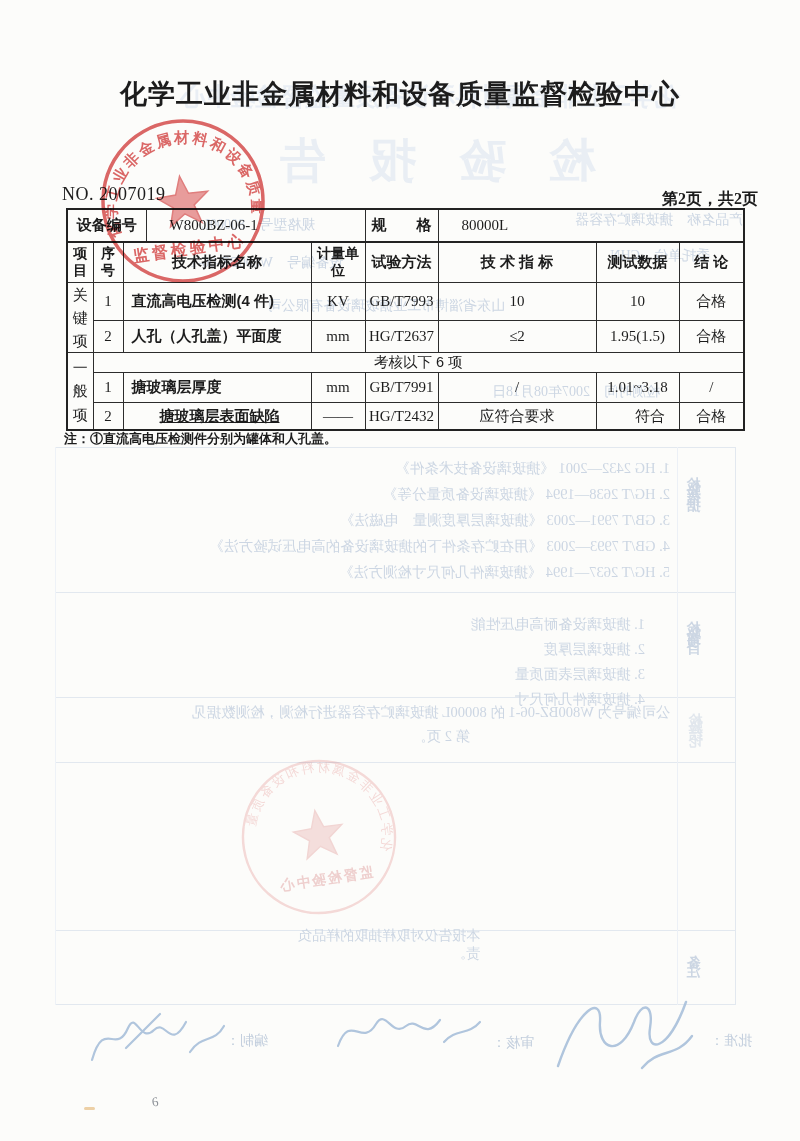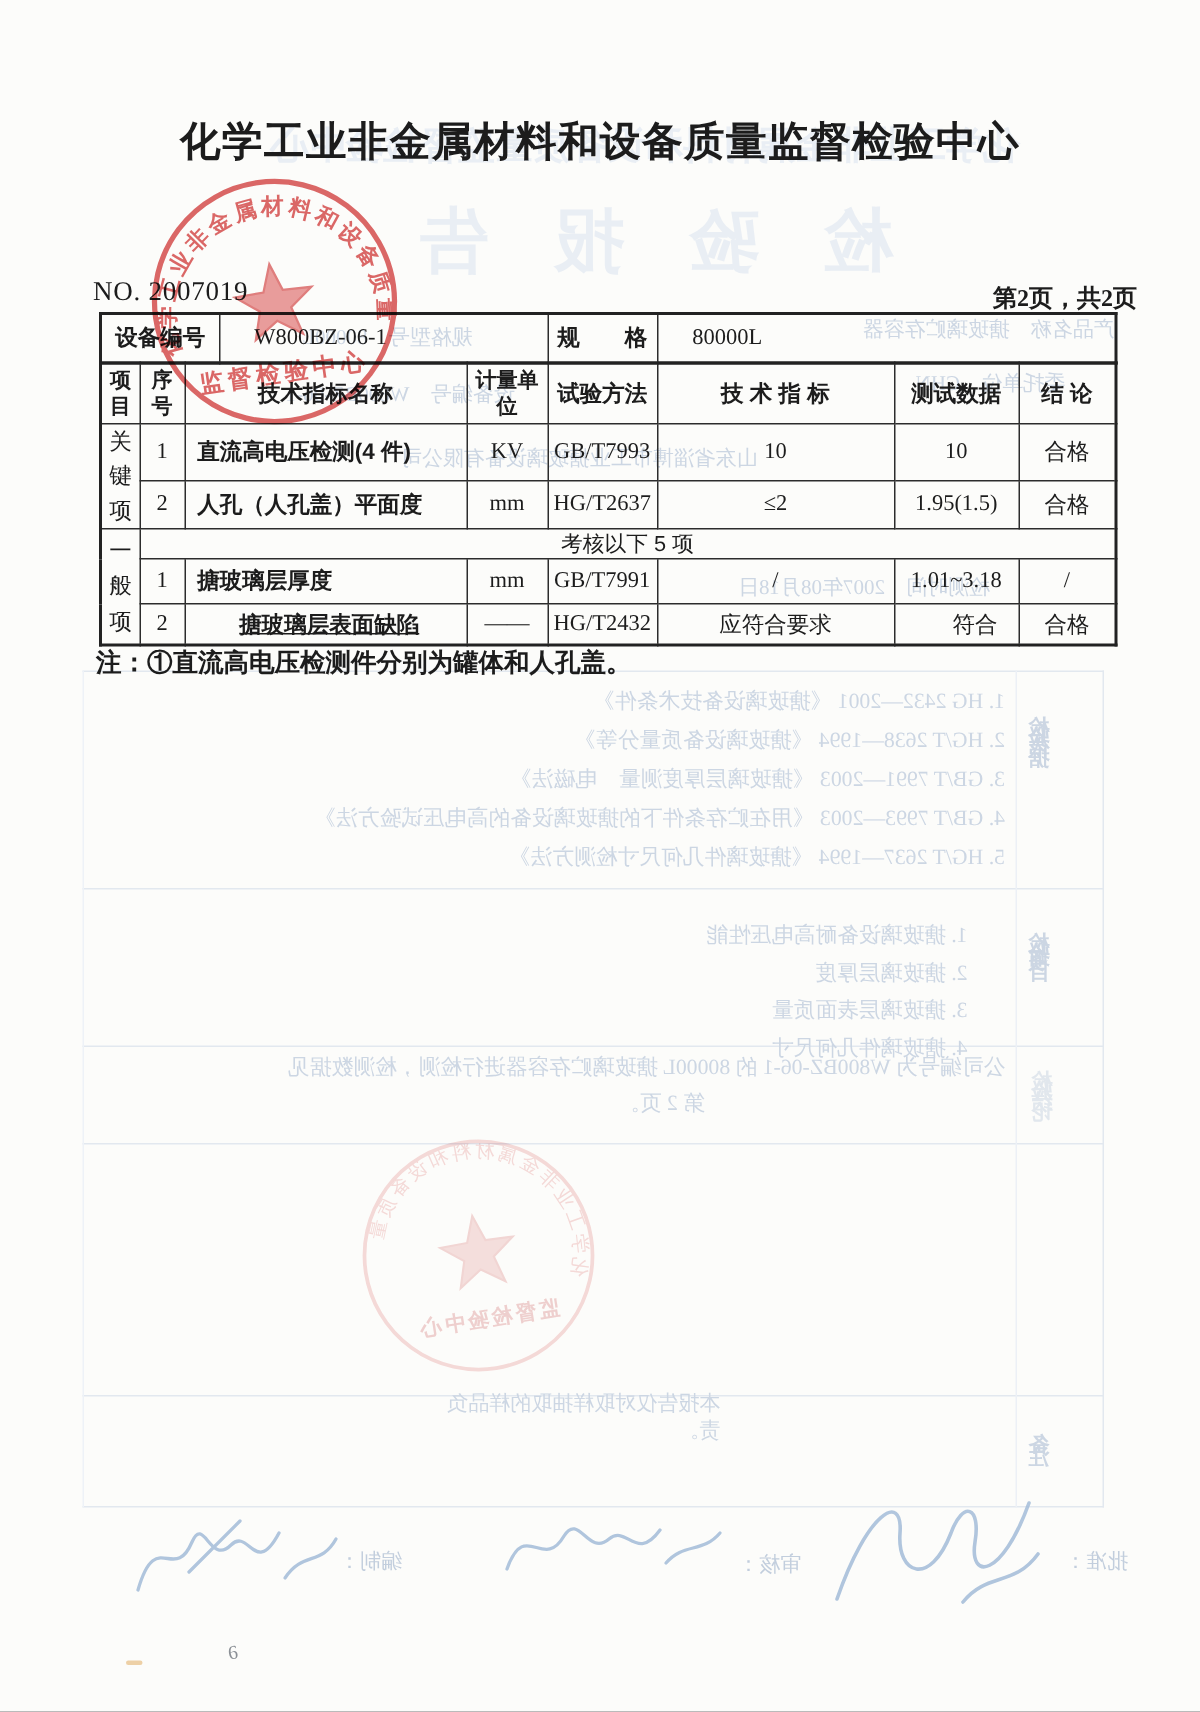--- a/index.html
+++ b/index.html
@@ -18,21 +18,21 @@
   .tbl-wrap{position:absolute;left:66px;top:208px;width:677px;z-index:3;}
   table{border-collapse:collapse;table-layout:fixed;width:677px;}
   td,th{border:1.5px solid #2c2c2c;padding:0 3px;font-size:15px;overflow:hidden;}
   table{border:2px solid #222;}
   .t2{margin-top:-2px;}
   .lbl{font-weight:bold;text-align:center;}
   .val{font-family:"Liberation Serif",serif;text-align:left;padding-left:23px;}
   .ctr{text-align:center;font-family:"Liberation Serif",serif;}
   .cjk-ctr{text-align:center;font-weight:bold;}
   .grp{font-weight:normal;text-align:center;line-height:1.55;padding:0 1px;}
-  .note{position:absolute;left:64px;top:430px;font-size:17px;font-weight:bold;z-index:3;}
+  .note{position:absolute;left:64px;top:430px;font-size:13px;font-weight:bold;z-index:3;}
   
   .bleed{color:#ccd6e3;font-family:"Liberation Serif",serif;position:absolute;z-index:1;}
   .mirror{transform:scaleX(-1);}
   .v-text{writing-mode:vertical-rl;text-orientation:upright;letter-spacing:7px;font-weight:bold;}
   .bl-line{position:absolute;background:#e2e8ef;z-index:1;}
   .ghost{color:#e9eef4;z-index:1;}
   .sig-label{color:#c2cedd;font-size:14px;font-family:"Liberation Serif",serif;position:absolute;z-index:1;}
   .sig{position:absolute;z-index:1;}
   .stamp{position:absolute;z-index:5;mix-blend-mode:multiply;}
   .page-mark{position:absolute;left:152px;top:1094px;font-size:13px;color:#8b9096;
@@ -188,21 +188,21 @@
         <td class="ctr">2</td>
         <td class="lbl" style="text-align:left;padding-left:8px;">人孔（人孔盖）平面度</td>
         <td class="ctr">mm</td>
         <td class="ctr">HG/T2637</td>
         <td class="ctr">≤2</td>
         <td class="ctr">1.95(1.5)</td>
         <td class="cjk-ctr" style="font-weight:normal;">合格</td>
       </tr>
       <tr style="height:19px;">
         <td rowspan="3" class="grp">一般项</td>
-        <td colspan="7" class="cjk-ctr" style="font-weight:normal;font-size:14.5px;">考核以下 5 项</td>
+        <td colspan="7" class="cjk-ctr" style="font-weight:normal;font-size:14.5px;">考核以下 6 项</td>
       </tr>
       <tr style="height:30px;">
         <td class="ctr">1</td>
         <td class="lbl" style="text-align:left;padding-left:8px;">搪玻璃层厚度</td>
         <td class="ctr">mm</td>
         <td class="ctr">GB/T7991</td>
         <td class="ctr">/</td>
         <td class="ctr">1.01~3.18</td>
         <td class="ctr">/</td>
       </tr>

